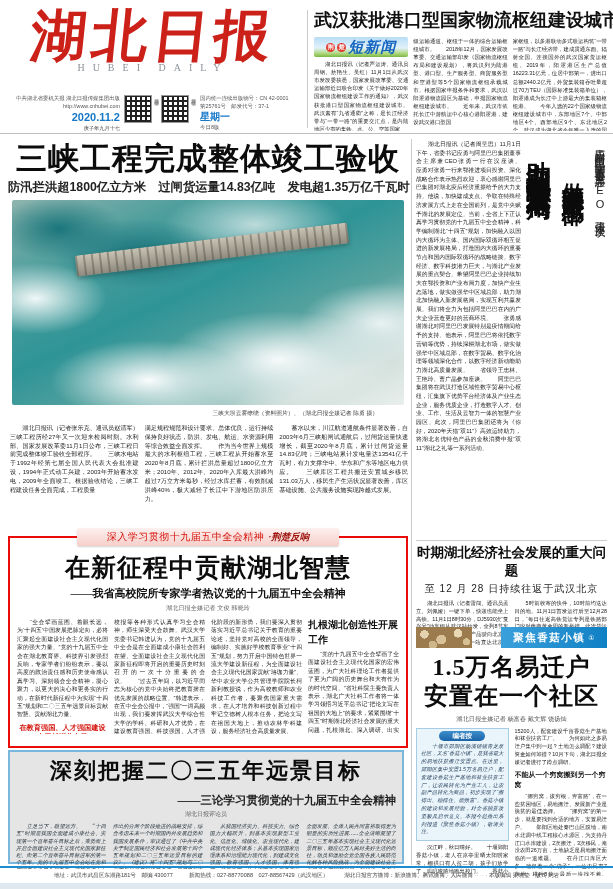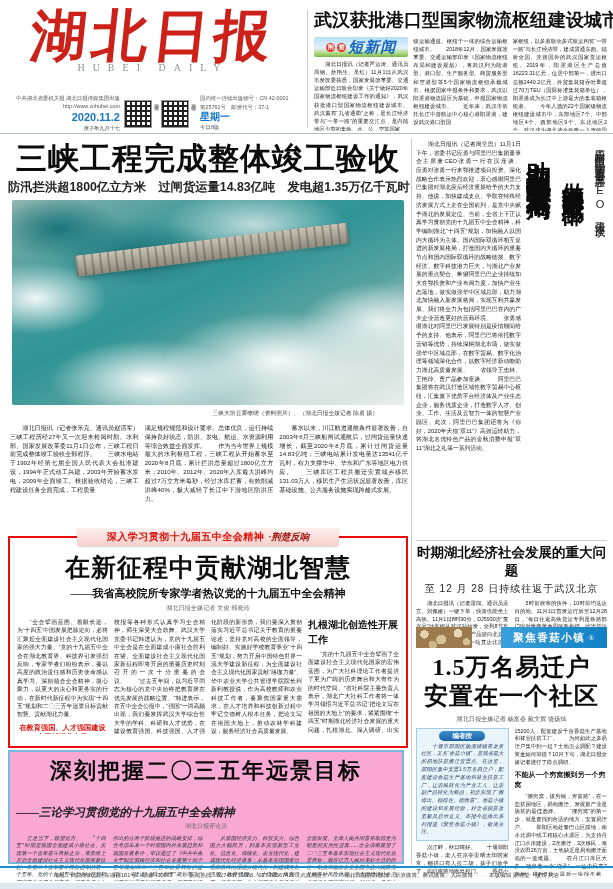--- a/index.html
+++ b/index.html
@@ -7,21 +7,21 @@
         font-family:"Liberation Sans","DejaVu Sans",sans-serif;color:#222;}
   .serif{font-family:"Liberation Serif","DejaVu Serif",serif;}
   .bodytext{text-align:justify;color:#222;overflow:hidden;}
 
   
   .masthead{position:absolute;left:0;top:4px;width:306px;height:128px;}
   .logo{text-align:center;font-family:"Liberation Serif","DejaVu Serif",serif;font-weight:bold;
         font-size:56px;line-height:1.15;color:#cb2119;letter-spacing:5px;transform:skewX(-6deg);}
   .logo-en{text-align:center;color:#8d9297;font-size:10px;letter-spacing:8px;
            font-family:"Liberation Serif","DejaVu Serif",serif;margin-top:-6px;}
-  .mh-info{position:absolute;left:4px;top:90px;width:300px;display:flex;align-items:center;gap:4px;}
+  .mh-info{position:absolute;left:4px;top:90px;width:300px;display:flex;align-items:flex-start;gap:4px;}
   .mh-left{width:116px;text-align:right;font-size:5.4px;color:#555;line-height:1.55;}
   .mh-date{color:#1577c8;font-weight:bold;font-size:11px;line-height:1.2;}
   .mh-lunar{font-size:5.2px;color:#444;}
   .qr-group{display:flex;gap:2px;margin-top:1px;}
   .qr{width:26px;height:26px;border:1px solid #999;background-color:#fff;
       background-image:repeating-linear-gradient(0deg,#222 0 2px,transparent 2px 5px),
                        repeating-linear-gradient(90deg,#222 0 2px,transparent 2px 5px);}
   .qr-label{writing-mode:vertical-rl;text-orientation:upright;font-size:4.6px;color:#888;
             height:26px;line-height:1.1;letter-spacing:0.5px;}
   .mh-right{font-size:5.4px;color:#555;line-height:1.55;text-align:left;}
@@ -105,38 +105,38 @@
             color:#fff;font-size:6.5px;text-align:center;line-height:10px;border-radius:5px;font-weight:bold;}
   .note-text{font-size:5.2px;line-height:1.5;color:#27415c;font-style:italic;text-align:justify;}
   .mush-col .bodytext{font-size:5.4px;line-height:1.45;}
   .mush-sub{font-weight:bold;font-size:7px;margin:3px 0;color:#111;}
 
   
   .forum{position:absolute;left:8px;top:536px;width:396px;height:208px;border:2.5px solid #ea0c08;background:#fff;}
   .forum-banner{position:absolute;left:50%;transform:translateX(-50%);top:-10px;width:262px;height:18px;
                 background:linear-gradient(180deg,#fdf0ee,#f6cfca);box-shadow:0 1px 2px rgba(0,0,0,.18);
                 display:flex;align-items:center;justify-content:center;gap:4px;border-radius:2px;}
-  .forum-banner-text{color:#d5150e;font-weight:700;font-size:10px;letter-spacing:0.5px;}
+  .forum-banner-text{color:#d5150e;font-weight:400;font-size:10px;letter-spacing:0.5px;}
   .forum-banner-tag{color:#9e120c;font-size:9.5px;font-style:italic;font-weight:bold;}
   .forum-h{margin-top:13px;text-align:center;font-size:25px;font-weight:900;color:#0c0c0c;letter-spacing:1px;}
   .forum-sub{text-align:center;font-size:11px;font-weight:bold;margin-top:2px;
              font-family:"Liberation Serif","DejaVu Serif",serif;color:#111;}
   .forum-byline{text-align:center;font-size:6.2px;color:#666;margin-top:3px;}
   .forum-cols{display:flex;gap:6px;margin:5px 7px 0;height:116px;}
   .f-col{flex:1;overflow:hidden;font-size:5.8px;line-height:1.45;text-align:justify;}
   .f-sub1{color:#d5150e;font-weight:bold;font-size:7.2px;text-align:center;line-height:1.35;margin:4px 2px;}
   .f-sub2{font-weight:bold;font-size:10px;text-align:left;margin-bottom:3px;color:#111;}
 
   
   .vision{position:absolute;left:8px;top:750px;width:396px;height:114px;border:2px solid #7ab7dc;
-          box-sizing:border-box;padding:4px 6px;background:#f9a8d4;}
+          box-sizing:border-box;padding:4px 6px;background:#e5e5e5;}
   .vision-h{font-family:"Liberation Serif","DejaVu Serif",serif;text-align:center;font-size:22px;
             font-weight:900;letter-spacing:2px;color:#0c0c0c;}
-  .vision-sub{text-align:left;font-size:11.5px;font-weight:bold;margin-top:19px;
-              font-family:"Liberation Serif","DejaVu Serif",serif;font-style:italic;}
+  .vision-sub{text-align:right;font-size:11.5px;font-weight:bold;margin-top:7px;
+              font-family:"Liberation Serif","DejaVu Serif",serif;}
   .vision-byline{text-align:center;font-size:6px;color:#666;margin-top:2px;}
   .vision-cols{display:flex;gap:7px;margin-top:4px;height:46px;}
   .v-col{flex:1;font-size:5.2px;line-height:1.4;font-style:italic;text-align:justify;overflow:hidden;
          font-family:"Liberation Serif","DejaVu Serif",serif;color:#1c2b36;}
 
   
   .footer-line{position:absolute;left:0;top:866px;width:613px;height:2px;background:#1b8ccd;}
   .footer{position:absolute;left:0;top:872px;width:613px;display:flex;justify-content:center;
           gap:16px;font-size:5.6px;color:#444;}
   .bottom-strip{position:absolute;left:0;top:883px;width:613px;height:6px;background:#dfe8ee;}

